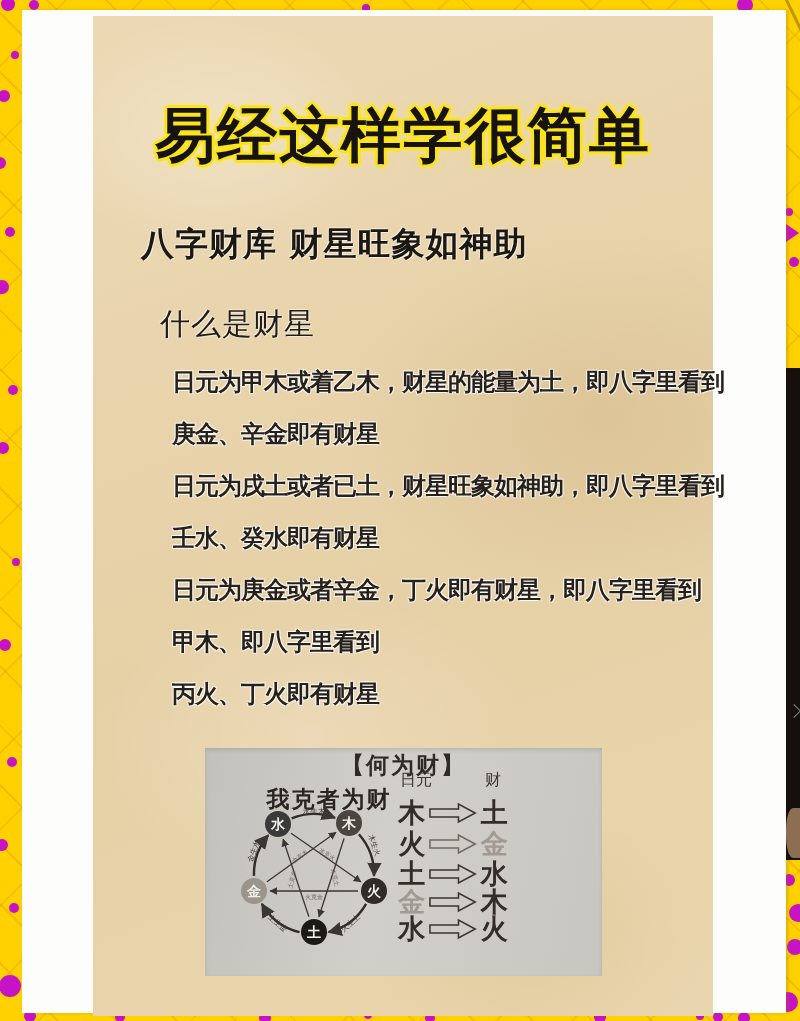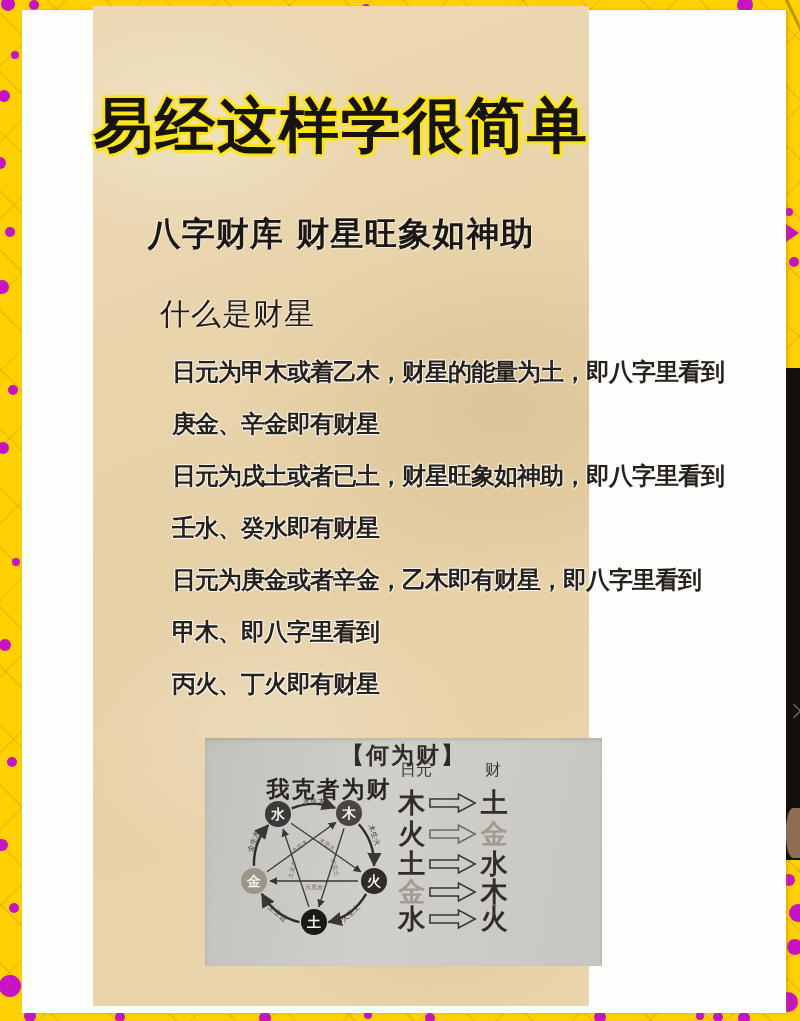--- a/index.html
+++ b/index.html
@@ -16,36 +16,36 @@
     border-top:9px solid transparent;border-bottom:9px solid transparent;border-left:13px solid #c613c6;}
   .corner-fold{position:absolute;left:776px;top:14px;width:36px;height:3px;
     background:rgba(110,75,5,.45);transform:rotate(64deg);}
   .white-card{position:absolute;left:22px;top:10px;width:764px;height:1003px;
     background:#fdfdfc;box-shadow:2px 0 3px rgba(170,110,0,.35);}
   .black-band{position:absolute;left:786px;top:368px;width:14px;height:492px;background:#16100c;}
   .band-chevron{position:absolute;left:3px;top:338px;width:9px;height:9px;
     border-top:1px solid #8a8a8a;border-right:1px solid #8a8a8a;transform:rotate(45deg);}
   .band-blob{position:absolute;left:0;top:440px;width:14px;height:50px;
     background:#8d6e52;border-radius:50% 0 0 50% / 45% 0 0 45%;}
-  .parchment{position:absolute;left:93px;top:6px;width:496px;height:1000px;
+  .parchment{position:absolute;left:93px;top:16px;width:620px;height:1000px;
     background-image:
       radial-gradient(ellipse 300px 200px at 20% 12%, rgba(255,255,255,.28), transparent 60%),
       radial-gradient(ellipse 420px 300px at 82% 40%, rgba(186,152,96,.22), transparent 62%),
       radial-gradient(ellipse 360px 260px at 35% 72%, rgba(255,255,255,.18), transparent 60%),
       radial-gradient(ellipse 300px 220px at 70% 92%, rgba(186,152,96,.16), transparent 60%),
       linear-gradient(160deg,#ecd9b4,#e6d0a6 55%,#ead6ae);
   }
   .poster-title{position:absolute;top:80px;left:0;width:100%;text-align:center;
     font-family:"DejaVu Serif","Liberation Serif",serif;font-weight:bold;font-size:60px;
     color:#161310;letter-spacing:2px;white-space:nowrap;
     text-shadow:-2px -2px 0 #fbe41c,2px -2px 0 #fbe41c,-2px 2px 0 #fbe41c,2px 2px 0 #fbe41c,
       -3px 0 0 #fbe41c,3px 0 0 #fbe41c,0 -3px 0 #fbe41c,0 3px 0 #fbe41c,0 0 10px rgba(255,240,70,.95);}
-  .poster-subtitle{position:absolute;top:206px;left:0;width:100%;text-align:center;
+  .poster-subtitle{position:absolute;top:206px;left:0;width:100%;text-align:left;
     font-weight:bold;font-size:33px;color:#1b1712;letter-spacing:1px;white-space:nowrap;
-    text-shadow:-1px -1px 0 rgba(255,255,255,.55),1px 1px 0 rgba(255,255,255,.55);}
+    text-shadow:-1px -1px 0 rgba(255,255,255,.55),1px 1px 0 rgba(255,255,255,.55);padding-left:48px;}
   .section-heading{position:absolute;top:288px;left:67px;
     font-weight:normal;font-size:30px;color:#221c16;letter-spacing:1px;
     text-shadow:-1px -1px 0 rgba(255,255,255,.5),1px 1px 0 rgba(255,255,255,.5);}
   .body-text{position:absolute;top:334px;left:67px;width:560px;}
   .body-text p{margin:12px;height:40px;line-height:40px;font-size:24px;font-weight:bold;
     color:#27211c;letter-spacing:-1px;white-space:nowrap;
     text-shadow:-1px -1px 0 rgba(255,255,255,.65),1px -1px 0 rgba(255,255,255,.65),
       -1px 1px 0 rgba(255,255,255,.65),1px 1px 0 rgba(255,255,255,.65);}
   .photo{position:absolute;left:112px;top:732px;width:397px;height:228px;
     background:linear-gradient(100deg,#c3c1bc,#d1cfca 45%,#c8c6c0);
@@ -120,21 +120,21 @@
 
     <div class="poster-subtitle">八字财库 财星旺象如神助</div>
 
     <div class="section-heading">什么是财星</div>
 
     <div class="body-text">
       <p>日元为甲木或着乙木，财星的能量为土，即八字里看到</p>
       <p>庚金、辛金即有财星</p>
       <p>日元为戌土或者已土，财星旺象如神助，即八字里看到</p>
       <p>壬水、癸水即有财星</p>
-      <p>日元为庚金或者辛金，乙木即有财星，即八字里看到</p>
+      <p>日元为庚金或者辛金，丁火即有财星，即八字里看到</p>
       <p>甲木、即八字里看到</p>
       <p>丙火、丁火即有财星</p>
     </div>
 
     <div class="photo">
 
       <div class="caption">【何为财】</div>
 
       <div class="dtitle">我克者为财</div>
 

